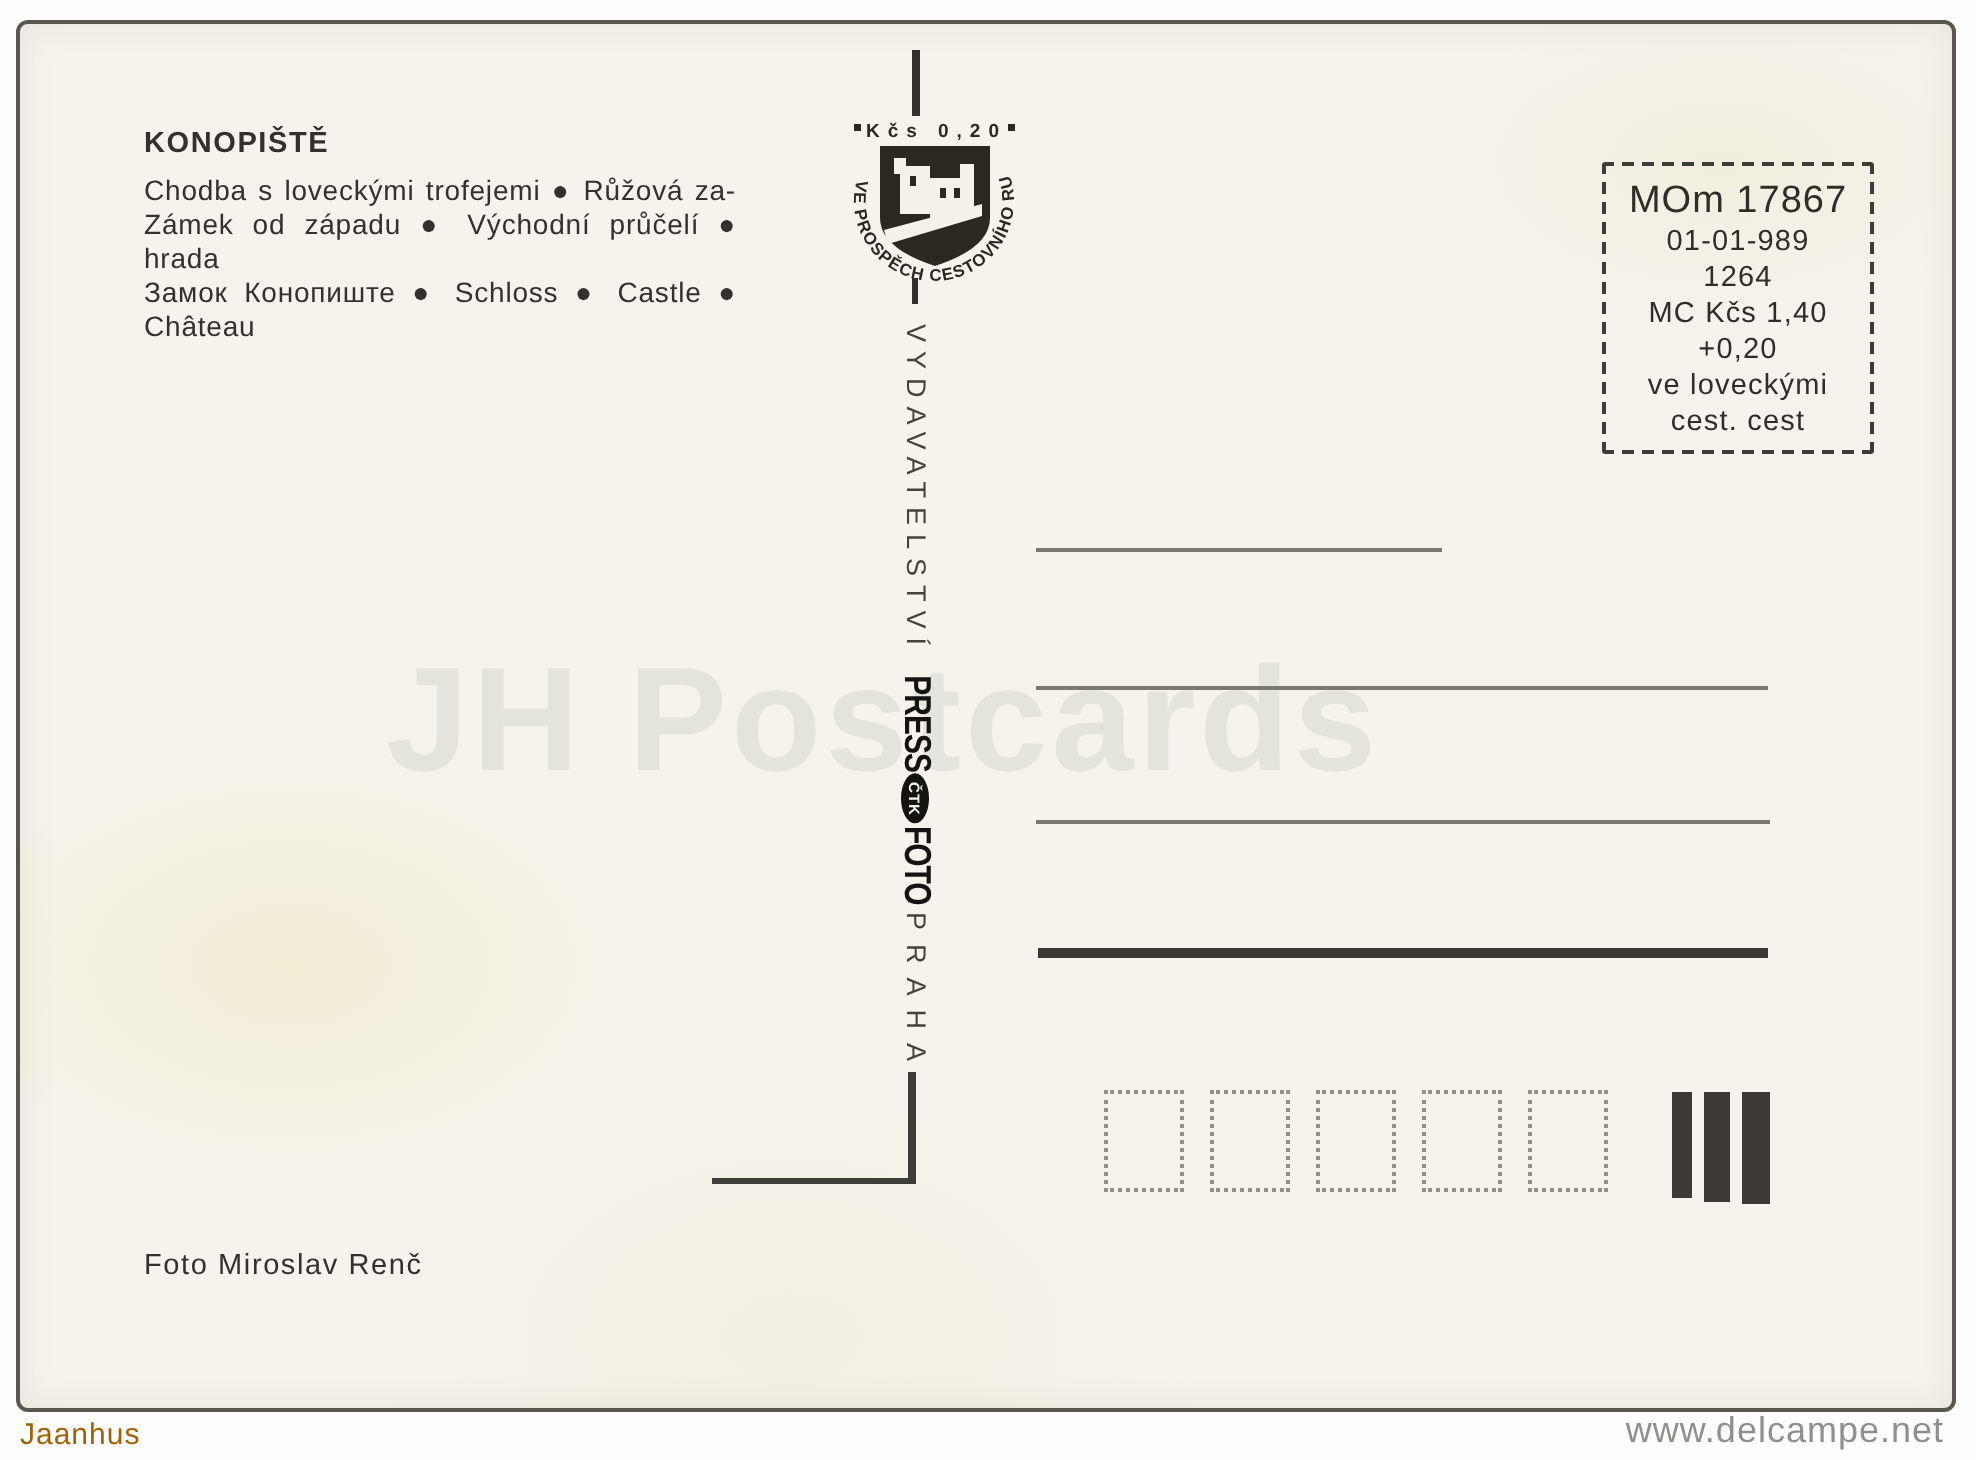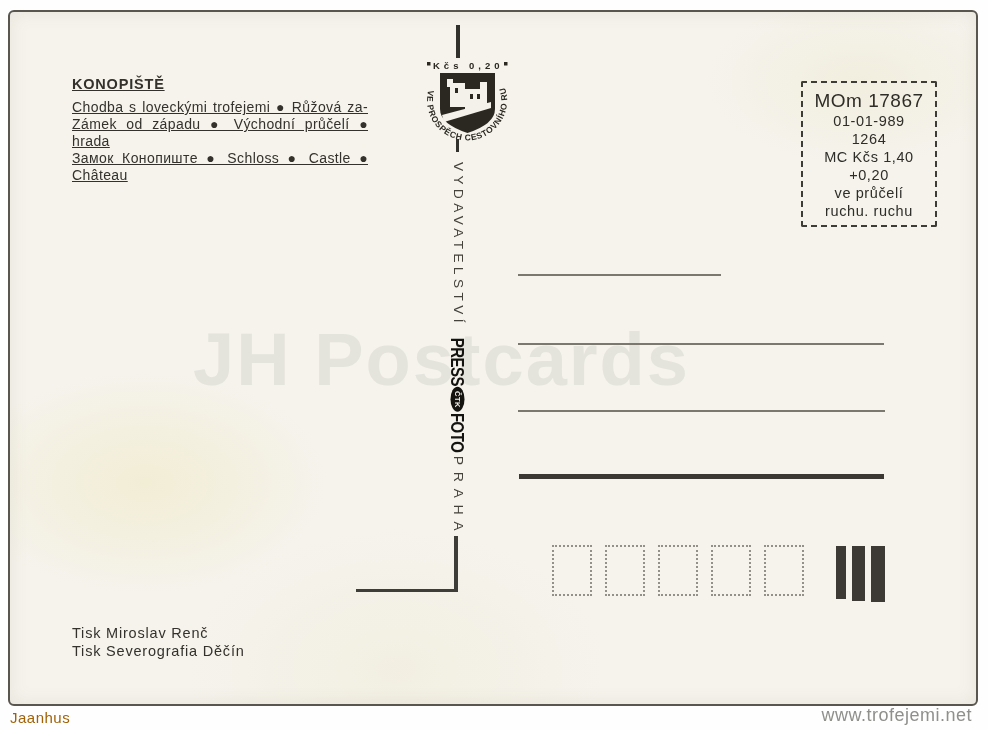--- a/index.html
+++ b/index.html
@@ -26,22 +26,22 @@
   
   .watermark {
     position:absolute; left:183px; top:305px;
     font-size:74px; font-weight:700; letter-spacing:2px;
     color:#e4e3dc; white-space:nowrap;
     z-index:1; user-select:none;
   }
   .layer { position:absolute; inset:0; z-index:2; }
   
   .desc {
-    position:absolute; left:62px; top:64px; width:296px;
-    color:#34312c; font-size:14px; line-height:17px; letter-spacing:0.4px;text-decoration:underline;
+    position:absolute; left:62px; top:52px; width:296px;
+    color:#34312c; font-size:14px; line-height:17px; letter-spacing:0.4px;
   }
   .desc-title { font-size:14.5px; font-weight:700; letter-spacing:0.8px; margin-bottom:6px; }
   .desc-line.j { text-align:justify; text-align-last:justify; }
   
   .stamp { position:absolute; left:410px; top:46px; width:94px; height:90px; }
   
   .dash-top    { position:absolute; left:446px; top:13px;  width:4px; height:33px; background:#33312c; }
   .dash-mid    { position:absolute; left:446px; top:127px; width:3px; height:13px; background:#33312c; }
   .bracket-bottom {
     position:absolute; left:346px; top:524px; width:102px; height:56px;
@@ -147,22 +147,22 @@
       <span class="word">FOTO</span>
     </div>
     <div class="spine-city">PRAHA</div>
 
     <div class="price-box">
       <div class="l0">MOm 17867</div>
       <div class="ln">01-01-989</div>
       <div class="ln">1264</div>
       <div class="ln">MC Kčs 1,40</div>
       <div class="ln">+0,20</div>
-      <div class="ln">ve průčelí</div>
-      <div class="ln">ruchu. ruchu</div>
+      <div class="ln">ve loveckými</div>
+      <div class="ln">cest. cest</div>
     </div>
 
     <div class="addr a1"></div>
     <div class="addr a2"></div>
     <div class="addr a3"></div>
     <div class="addr a4"></div>
 
     <div class="zip-row">
       <div class="zip-box"></div>
       <div class="zip-box"></div>
@@ -171,21 +171,20 @@
       <div class="zip-box"></div>
     </div>
 
     <div class="bars">
       <div class="bar b1"></div>
       <div class="bar b2"></div>
       <div class="bar b3"></div>
     </div>
 
     <div class="credits">
-      <div>Tisk Miroslav Renč</div>
-      <div>Tisk Severografia Děčín</div>
+      <div>Foto Miroslav Renč</div>
     </div>
 
   </div>
 </div>
 
 <div class="footer-left">Jaanhus</div>
-<div class="footer-right">www.trofejemi.net</div>
+<div class="footer-right">www.delcampe.net</div>
 
 </body></html>

